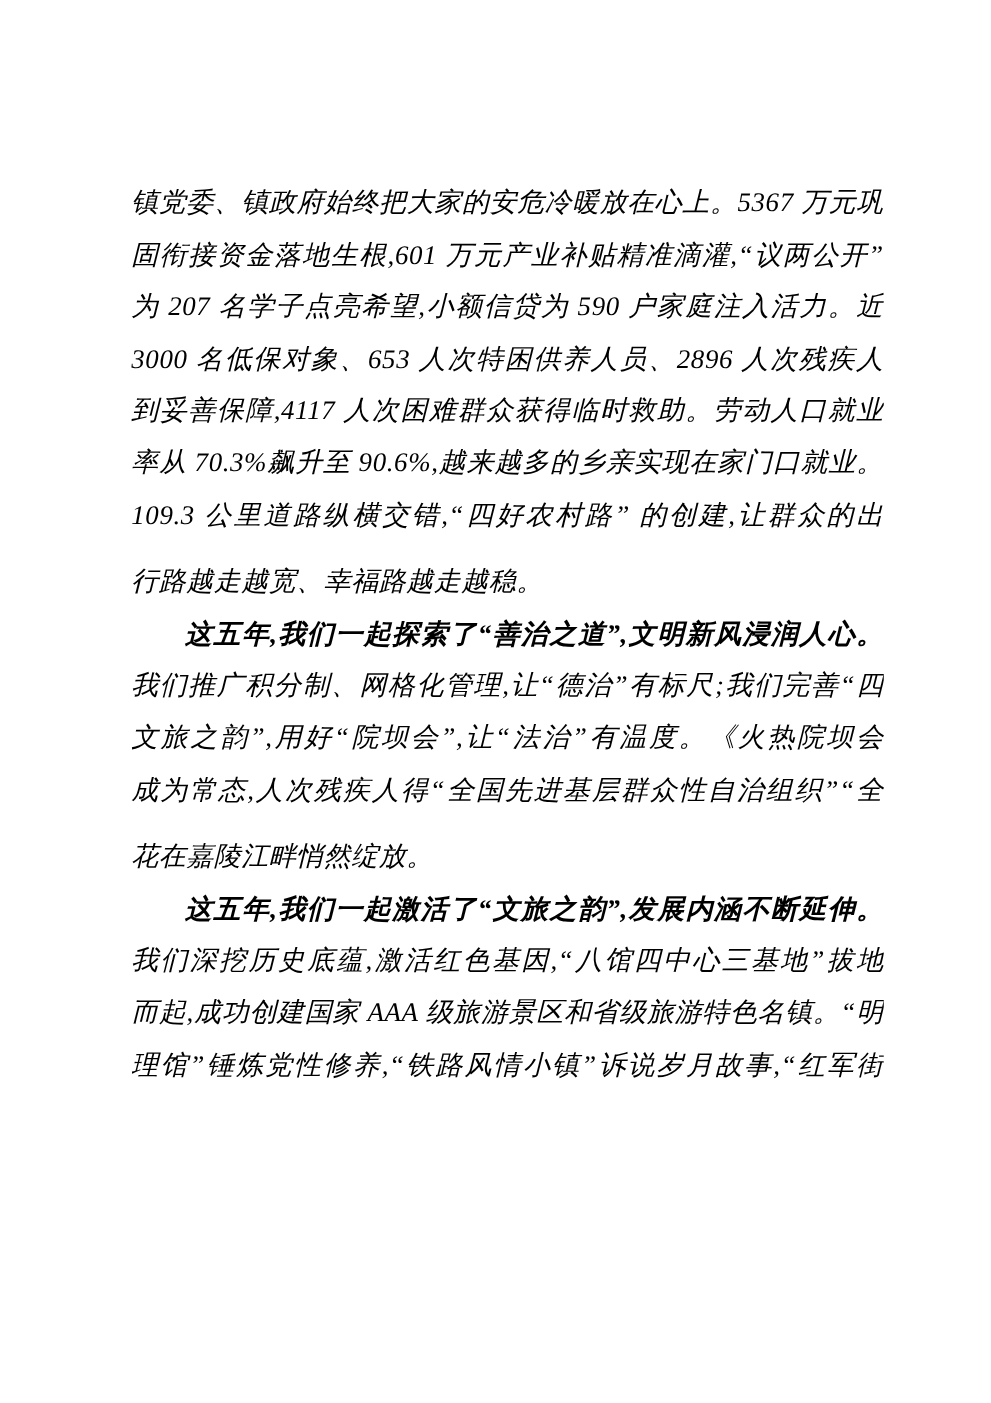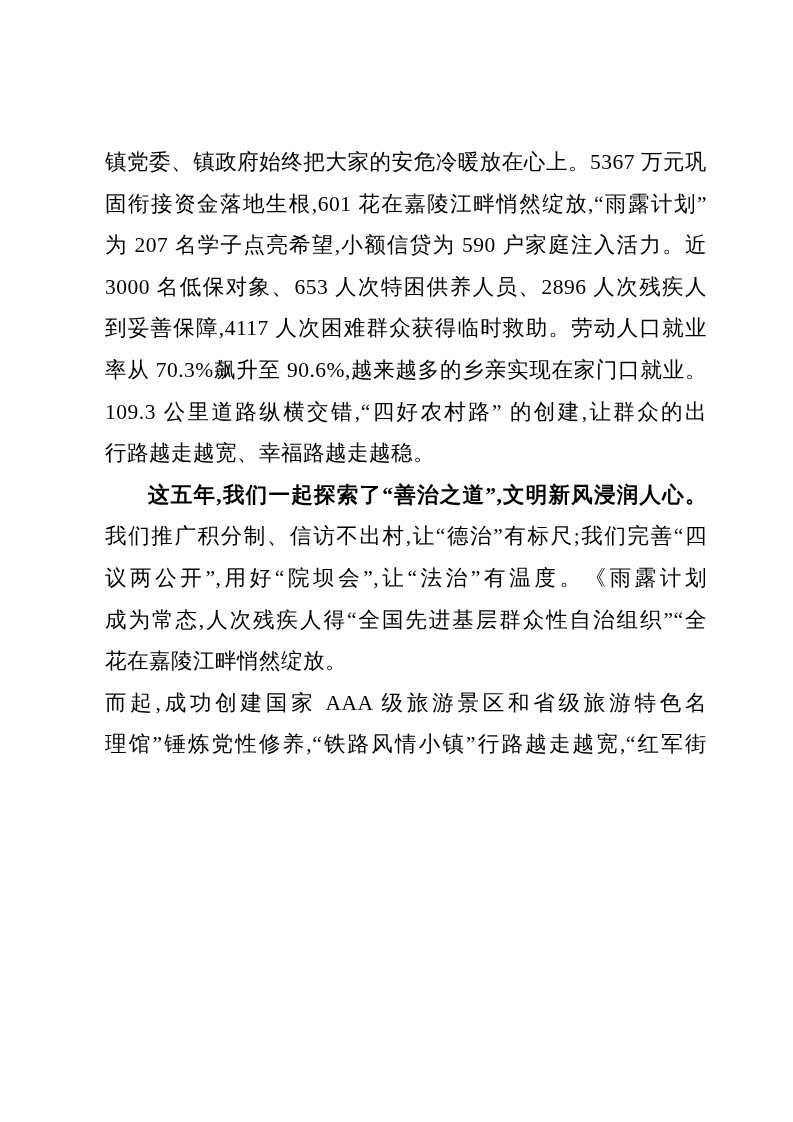--- a/index.html
+++ b/index.html
@@ -14,56 +14,60 @@
     background: #ffffff;
     overflow: hidden;
     font-family: "Liberation Serif", "DejaVu Serif", serif;
     color: #000000;
   }
   .text-block {
     position: absolute;
     left: 105px;
     top: 142px;
     width: 602px;
+    font-style: italic;
   }
   .line {
     font-size: 21.5px;
     line-height: 41.6px;
     height: 41.6px;
     overflow: hidden;
     text-align: justify;
     text-align-last: justify;
     text-justify: inter-ideograph;
     white-space: normal;
     letter-spacing: 0.5px;
   }
   .line.para-end {
     text-align-last: left;
+    margin-top: 12px;
   }
   .line.bold {
     font-weight: 700;
   }
   .line.indent {
     text-indent: 43px;
   }
 </style>
 </head>
 <body>
 
 <div class="page">
   <div class="text-block">
     <div class="line">镇党委、镇政府始终把大家的安危冷暖放在心上。5367 万元巩</div>
-    <div class="line">固衔接资金落地生根,601 花在嘉陵江畔悄然绽放,“雨露计划”</div>
+    <div class="line">固衔接资金落地生根,601 万元产业补贴精准滴灌,“议两公开”</div>
     <div class="line">为 207 名学子点亮希望,小额信贷为 590 户家庭注入活力。近</div>
     <div class="line">3000 名低保对象、653 人次特困供养人员、2896 人次残疾人得</div>
     <div class="line">到妥善保障,4117 人次困难群众获得临时救助。劳动人口就业</div>
     <div class="line">率从 70.3%飙升至 90.6%,越来越多的乡亲实现在家门口就业。</div>
     <div class="line">109.3 公里道路纵横交错,“四好农村路” 的创建,让群众的出</div>
     <div class="line para-end">行路越走越宽、幸福路越走越稳。</div>
     <div class="line bold indent">这五年,我们一起探索了“善治之道”,文明新风浸润人心。</div>
-    <div class="line">我们推广积分制、信访不出村,让“德治”有标尺;我们完善“四</div>
-    <div class="line">议两公开”,用好“院坝会”,让“法治”有温度。《雨露计划</div>
+    <div class="line">我们推广积分制、网格化管理,让“德治”有标尺;我们完善“四</div>
+    <div class="line">文旅之韵”,用好“院坝会”,让“法治”有温度。《火热院坝会</div>
     <div class="line">成为常态,人次残疾人得“全国先进基层群众性自治组织”“全</div>
     <div class="line para-end">花在嘉陵江畔悄然绽放。</div>
+    <div class="line bold indent">这五年,我们一起激活了“文旅之韵”,发展内涵不断延伸。</div>
+    <div class="line">我们深挖历史底蕴,激活红色基因,“八馆四中心三基地”拔地</div>
     <div class="line">而起,成功创建国家 AAA 级旅游景区和省级旅游特色名镇。“明</div>
-    <div class="line">理馆”锤炼党性修养,“铁路风情小镇”行路越走越宽,“红军街</div>
+    <div class="line">理馆”锤炼党性修养,“铁路风情小镇”诉说岁月故事,“红军街</div>
   </div>
 </div>
 
 </body></html>

